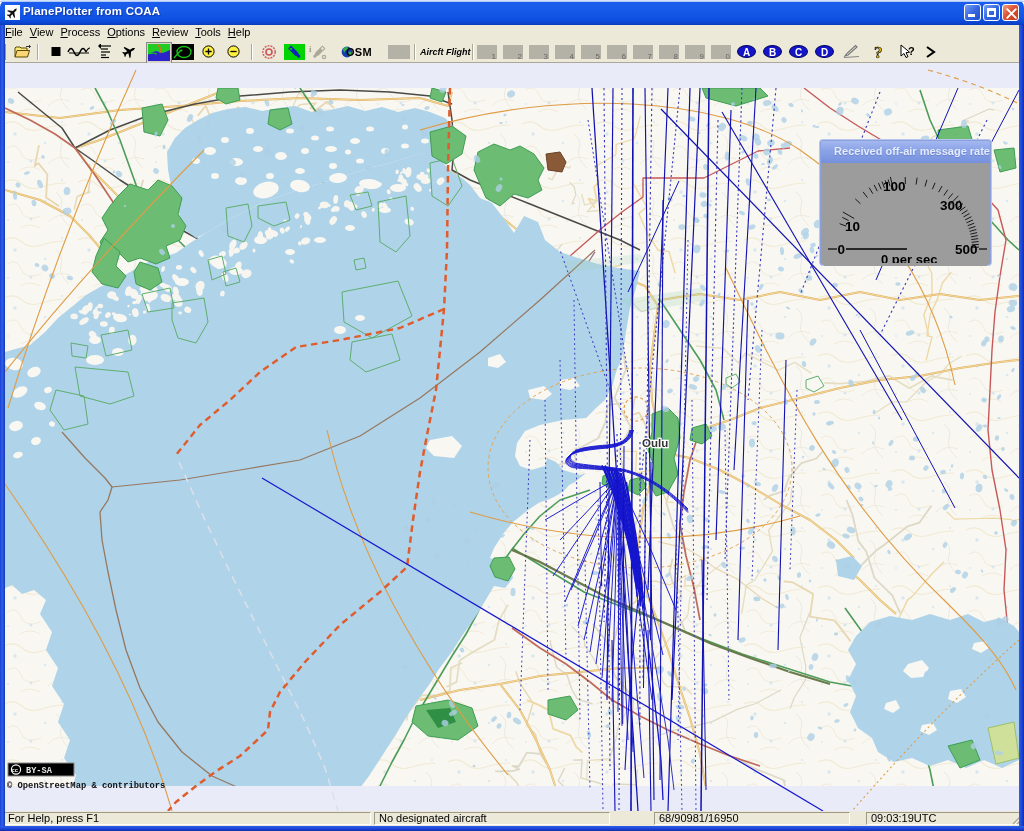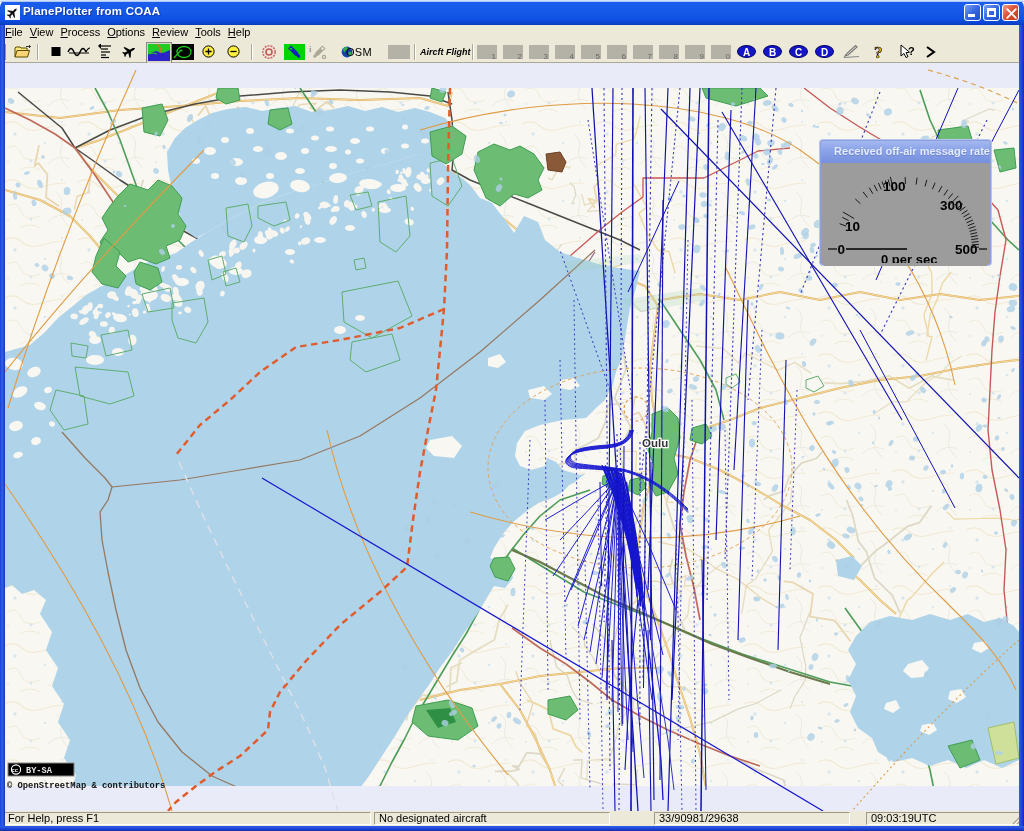--- a/index.html
+++ b/index.html
@@ -154,21 +154,21 @@
               <path d="M-1.7,-6.5 L1.7,-6.5 L1.7,2.5 Q1.7,3.2 1,3.6 L1,6 Q1,7 0,7 Q-1,7 -1,6 L-1,3.6 Q-1.7,3.2 -1.7,2.5 Z M-1.7,-6.5 L-1.7,-4 L0,-3 L1.7,-4 L1.7,-6.5" fill="#a8a494" stroke="#a8a494"></path>
             </g>
             <circle cx="16" cy="13" r="1.6" fill="none" stroke="#a8a494" stroke-width="1.2"></circle>
           </g>
         </svg></div>
       <div class="tbi" style="left:341px"><svg width="12" height="12" viewBox="0 0 12 12">
           <circle cx="6" cy="6" r="5.4" fill="#1540b0"></circle>
           <path d="M2 2.5 Q4 0.8 6.5 1.2 Q8 2.6 6.2 3.8 Q3.8 4.6 3.4 6.4 Q2 5.6 2 2.5 Z" fill="#2fae4a"></path>
           <path d="M7.5 6 Q10 5.2 10.6 7 Q10 9.8 8 10.6 Q6.6 9.2 7.5 6 Z" fill="#2fae4a"></path>
         </svg></div>
-      <div class="ttext2" style="left:346px;font-weight:normal;font-size:11px;letter-spacing:0.3px">OSM</div>
+      <div class="ttext2" style="left:346px;font-weight:bold;font-size:11px;letter-spacing:0.3px">OSM</div>
       <div class="greybtn" style="left:388px;width:22px"></div>
       <div class="tsep" style="left:414px"></div>
       <div class="ttext2" style="left:420px;top:6px;font-size:9px;font-style:italic;font-weight:bold">Aircft</div>
       <div class="ttext2" style="left:446px;top:6px;font-size:9px;font-style:italic;font-weight:bold">Flight</div>
       <div class="tsep" style="left:472px"></div>
       <div class="greybtn" style="left:477px;width:20px">
         <span class="bnum">1</span>
       </div>
       <div class="greybtn" style="left:503px;width:20px">
         <span class="bnum">2</span>
@@ -1125,21 +1125,21 @@
    <text x="131" y="91" font-family="Liberation Sans" font-size="13.5" font-weight="bold" fill="#000">500</text>
    <text x="57" y="101" font-family="Liberation Sans" font-size="13" font-weight="bold" fill="#000">0 per sec</text>
   </svg>
  </div>
 </div>
 </div>
 
 <div id="statusbar">
   <div class="sp" style="left:3px;width:368px"><span>For Help, press F1</span></div>
   <div class="sp" style="left:374px;width:236px"><span>No designated aircraft</span></div>
-  <div class="sp" style="left:654px;width:196px"><span>33/90981/29638</span></div>
+  <div class="sp" style="left:654px;width:196px"><span>68/90981/16950</span></div>
   <div class="sp" style="left:866px;width:157px"><span>09:03:19UTC</span></div>
   <svg class="gripr" width="13" height="13" viewBox="0 0 13 13">
         <g stroke="#aca899" stroke-width="1.4">
           <path d="M12 2 L2 12"></path>
           <path d="M12 6 L6 12"></path>
           <path d="M12 10 L10 12"></path>
         </g>
         <g stroke="#fff" stroke-width="1">
           <path d="M13 3 L3 13"></path>
           <path d="M13 7 L7 13"></path>

